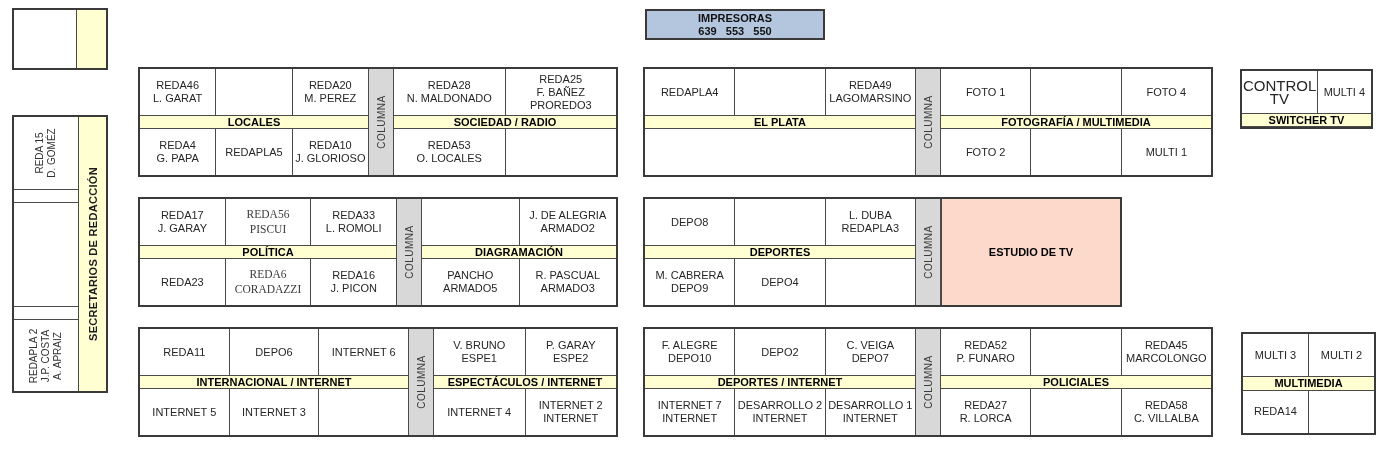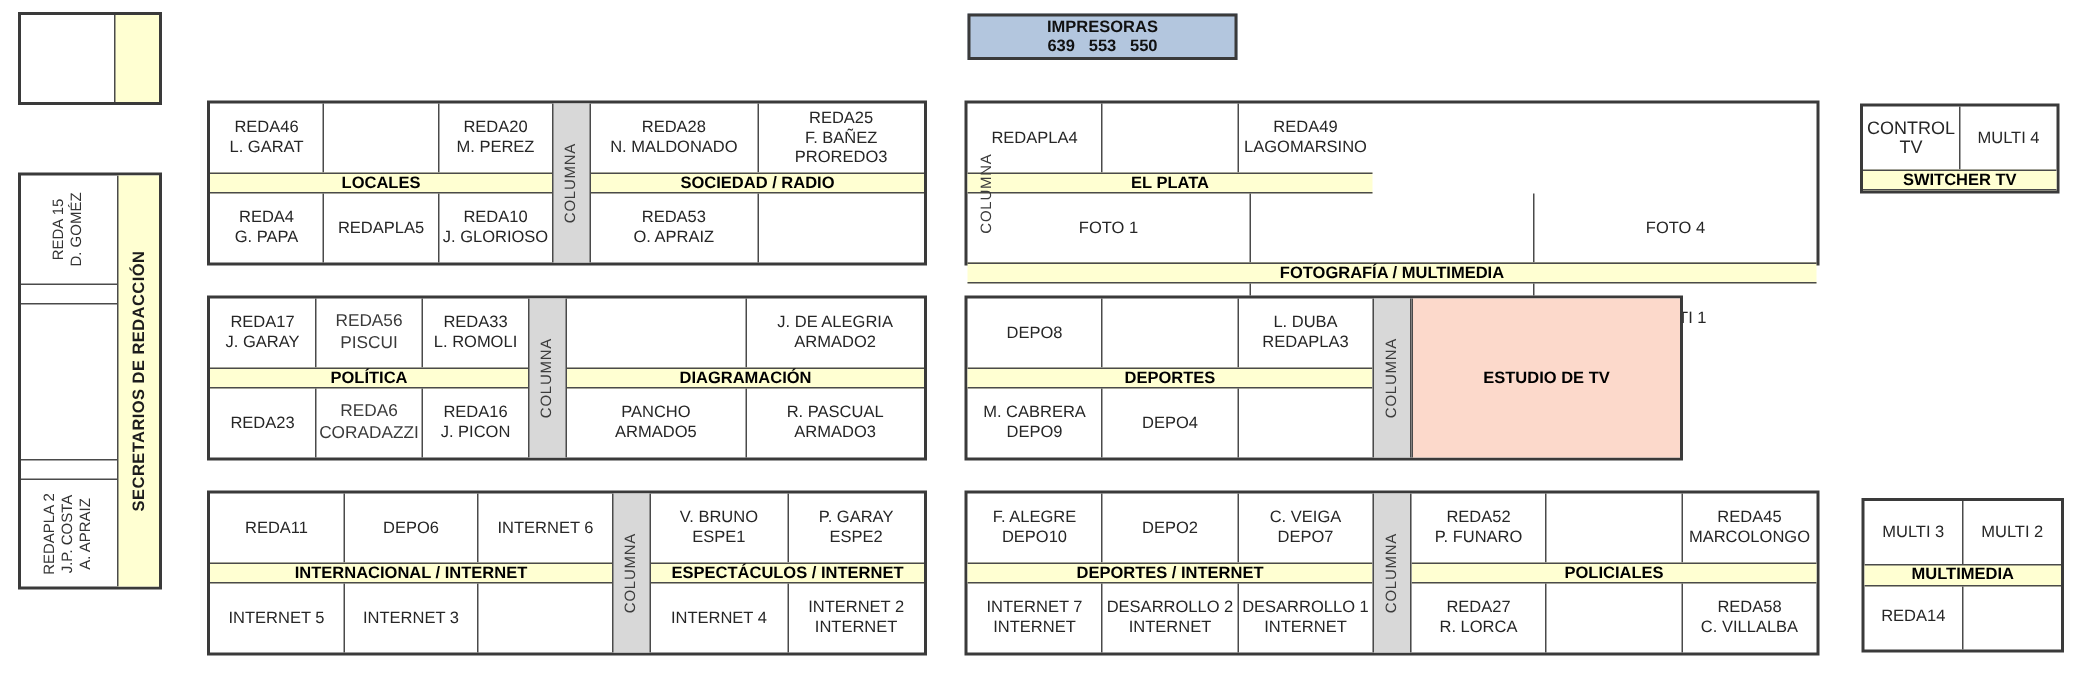--- a/index.html
+++ b/index.html
@@ -70,22 +70,22 @@
   .studio {
     flex: 1;
     background: var(--c-studio_pink, #fcd9cb);
     border-left: 1px solid var(--c-border_cell, #4a4a4a);
     display: flex;
     align-items: center;
     justify-content: center;
     font-weight: bold;
     color: #000;
   }
-  .alt { font-family: Liberation Sans, sans-serif; font-size: 11.5px; color: #3a3a3a; line-height: 15px; }
-  .tight { font-size: 12px; }
+  .alt { font-family: Liberation Serif, serif; font-size: 11.5px; color: #3a3a3a; line-height: 15px; }
+  .tight { font-size: 15px; }
   
   .group.sm1 { height: 60px; }
   .group.sm1 .row { height: 42px; }
   .group.sm2 { height: 103px; }
   .group.sm2 .row { height: 44px; justify-content: space-between; }
   .group.sm2 .band { height: 15px; }
   
   .corner-box {
     position: absolute;
     left: 12px; top: 8px;
@@ -208,27 +208,27 @@
       <div class="row">
         <div class="cell">REDA28
 N. MALDONADO</div>
         <div class="cell">REDA25
 F. BAÑEZ
 PROREDO3</div>
       </div>
       <div class="band">SOCIEDAD / RADIO</div>
       <div class="row">
         <div class="cell">REDA53
-O. APRAIZ</div>
-        <div class="cell"></div>
-      </div>
-    </div>
-  </div>
-
-  <div class="group" style="left:643px; top:67px; width:570px;flex-direction:column;">
+O. LOCALES</div>
+        <div class="cell"></div>
+      </div>
+    </div>
+  </div>
+
+  <div class="group" style="left:643px; top:67px; width:570px;">
     <div class="subtable" style="width:270px;">
       <div class="row">
         <div class="cell">REDAPLA4</div>
         <div class="cell"></div>
         <div class="cell">REDA49
 LAGOMARSINO</div>
       </div>
       <div class="band">EL PLATA</div>
     </div>
     <div class="columna">
@@ -253,21 +253,21 @@
     <div class="subtable" style="flex:1;">
       <div class="row">
         <div class="cell tight">CONTROL TV</div>
         <div class="cell">MULTI 4</div>
       </div>
       <div class="band">SWITCHER TV</div>
     </div>
   </div>
 
   <div class="group" style="left:138px; top:197px; width:480px;">
-    <div class="subtable" style="width:212px;">
+    <div class="subtable" style="width:256px;">
       <div class="row">
         <div class="cell">REDA17
 J. GARAY</div>
         <div class="cell alt">REDA56
 PISCUI</div>
         <div class="cell">REDA33
 L. ROMOLI</div>
       </div>
       <div class="band">POLÍTICA</div>
       <div class="row">

